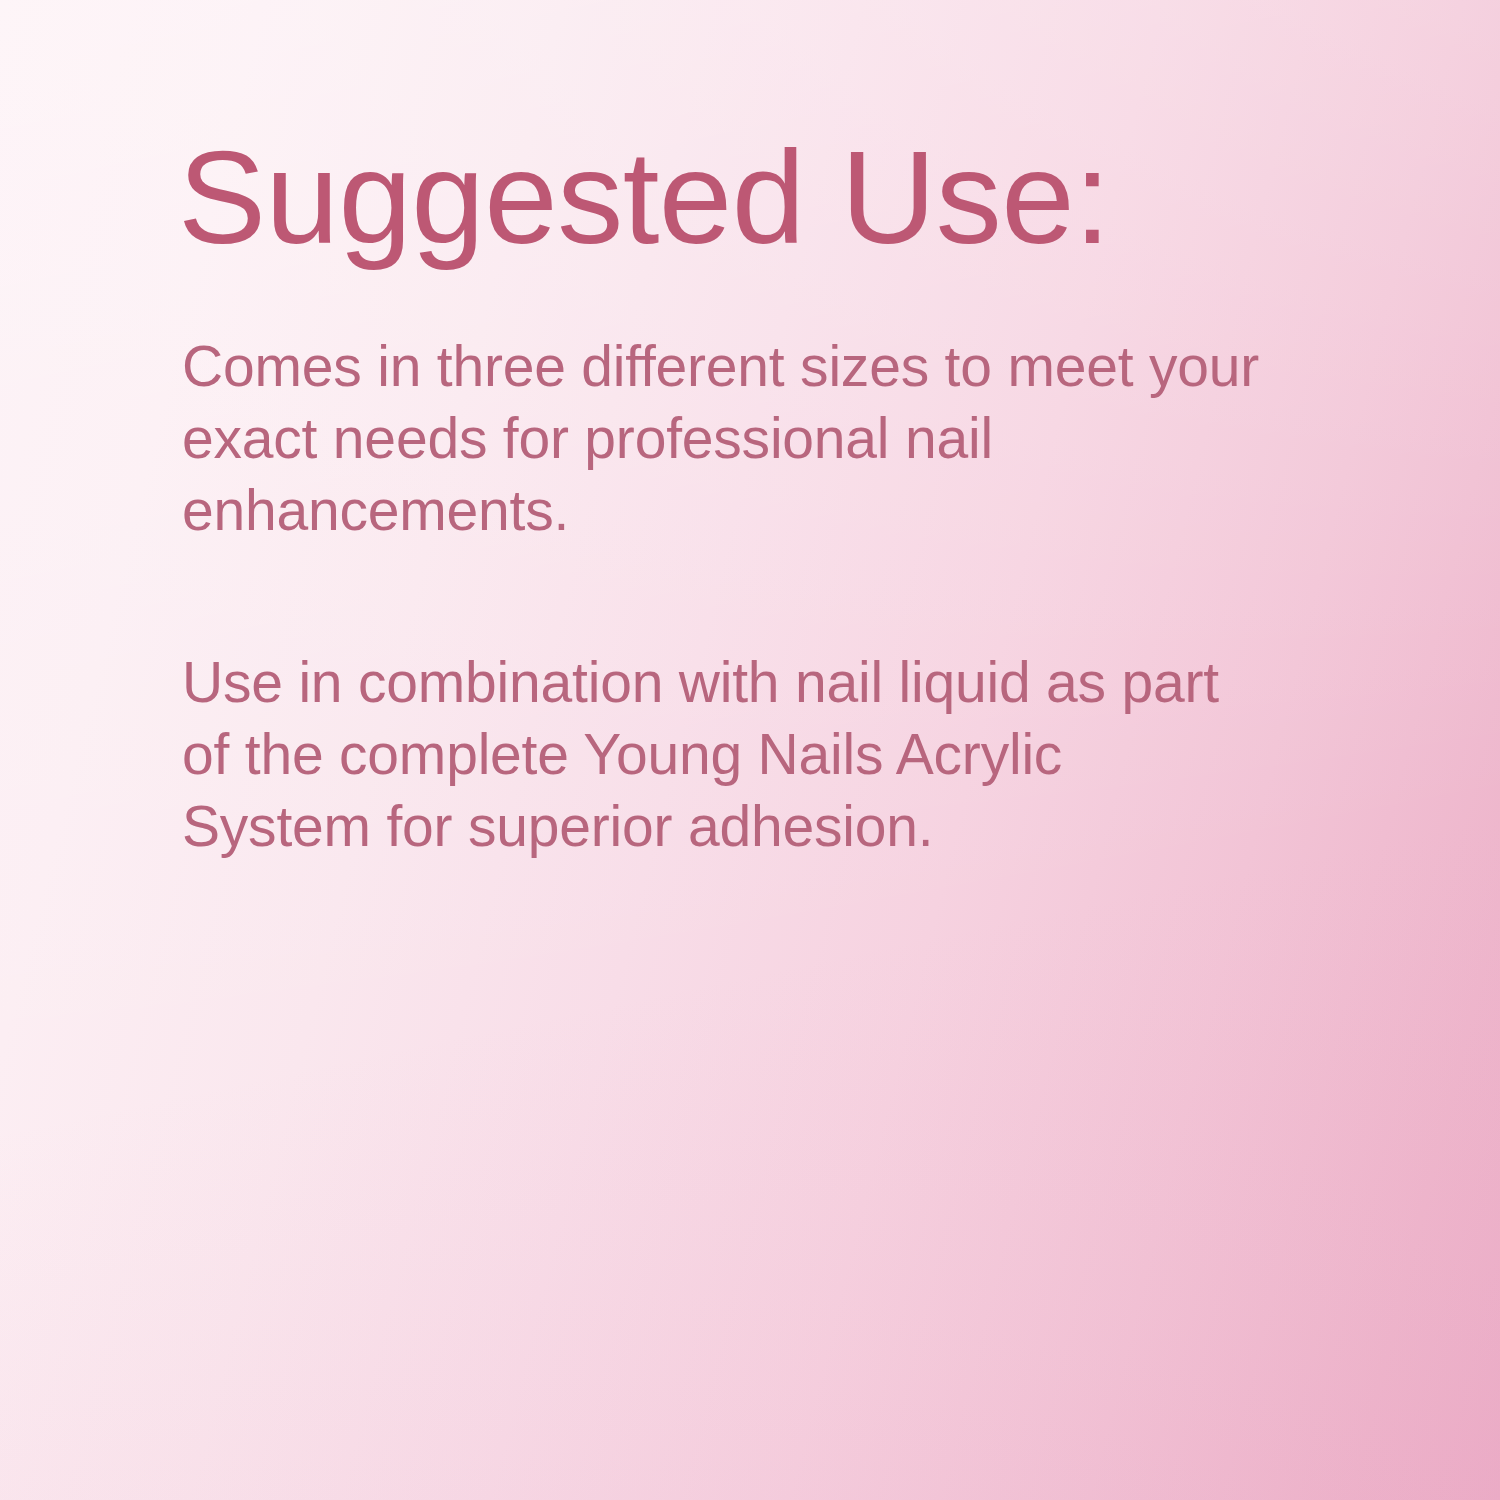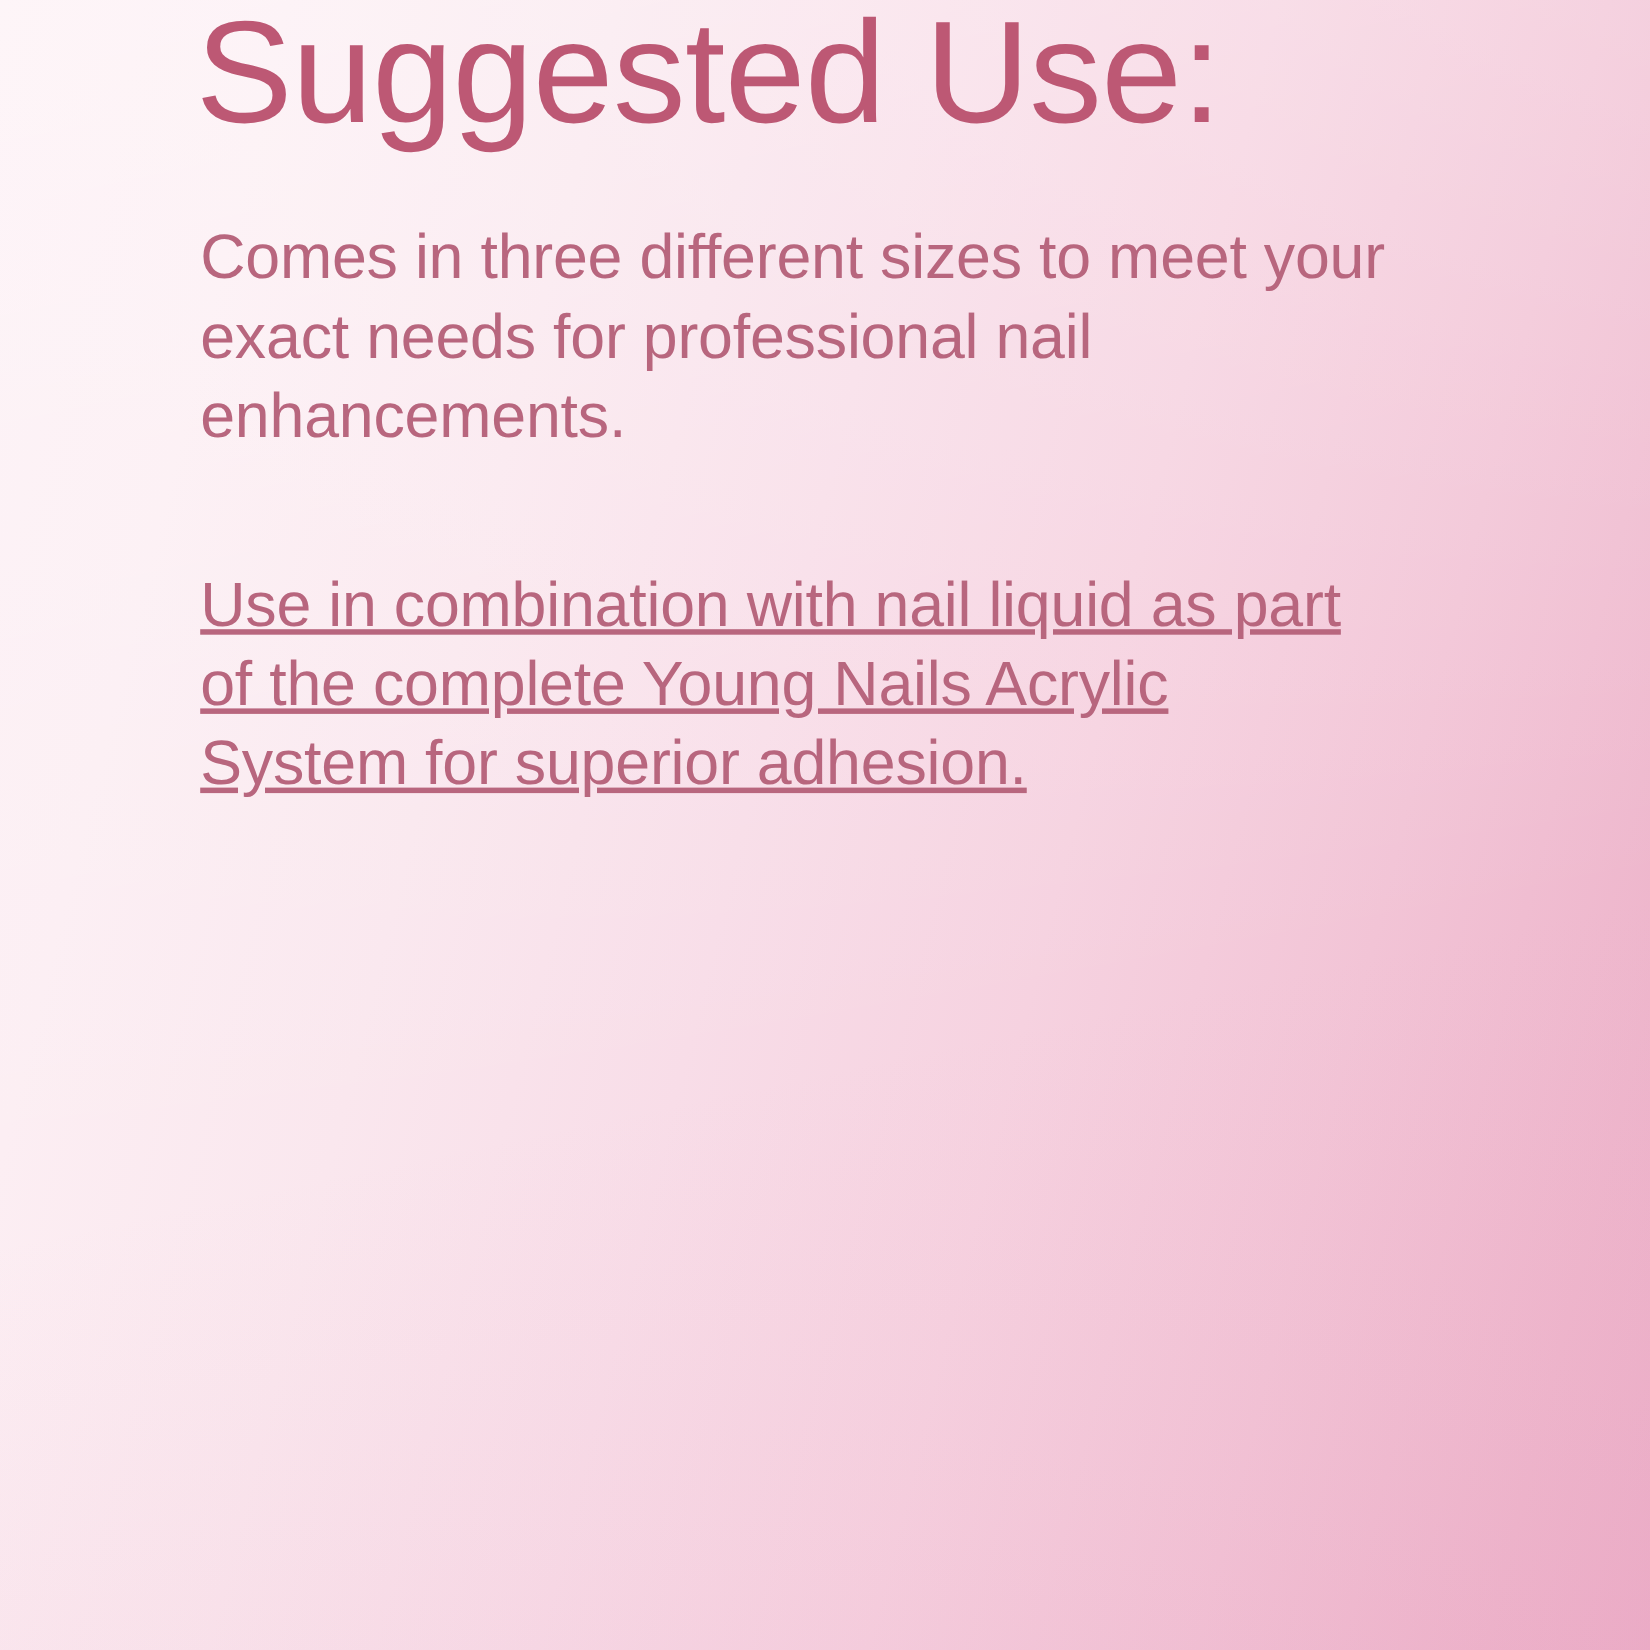--- a/index.html
+++ b/index.html
@@ -57,20 +57,21 @@
   .content {
     position: absolute;
     left: 178px;
     top: 0;
     width: 1090px;
     z-index: 2;
   }
 
   .heading {
     margin: 0;
+    padding-top: 132px;
     font-size: 132px;
     font-weight: 300;
     line-height: 1.0;
     letter-spacing: -0.5px;
     color: #bd5874;
     white-space: nowrap;
   }
 
   .body-block {
     margin-top: 66px;
@@ -81,21 +82,20 @@
     font-size: 57px;
     font-weight: 300;
     line-height: 72px;
     letter-spacing: -0.2px;
     color: #b8667e;
     max-width: 1085px;
   }
 
   .para + .para {
     margin-top: 100px;
-    text-decoration: underline;
   }
 </style>
 </head>
 <body>
 
 <div class="panel">
 
   <div class="content">
 
     <h1 class="heading">Suggested Use:</h1>

